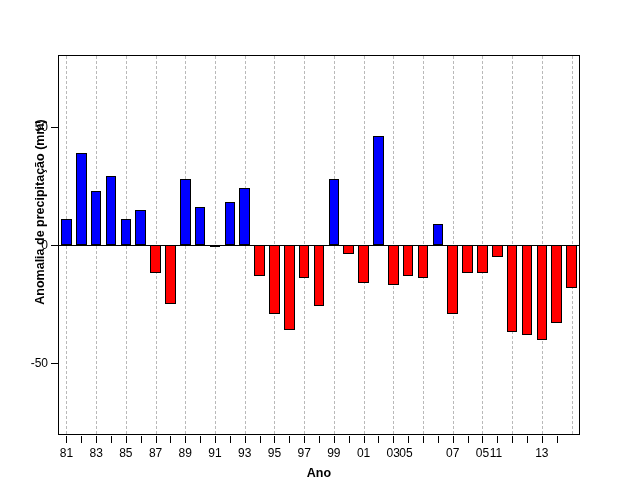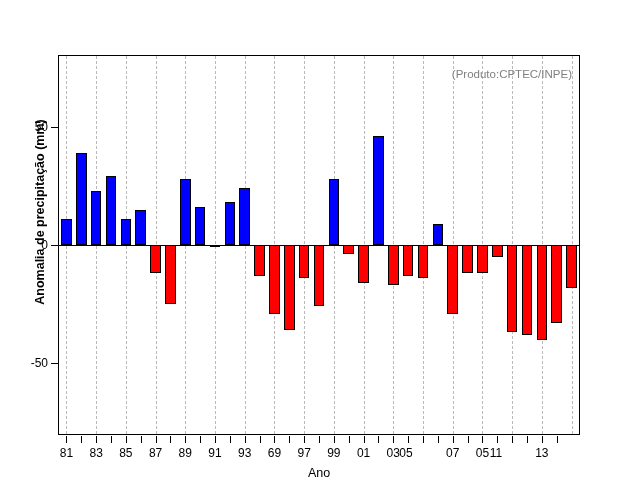--- a/index.html
+++ b/index.html
@@ -85,21 +85,21 @@
   }
   .xlabel{
     position:absolute;top:10px;
     font-size:12px;color:#000;
     text-align:center;white-space:nowrap;
     transform:translateX(-50%);
   }
   #x-axis-title{
     position:absolute;left:58px;top:466px;width:522px;
     text-align:center;
-    font-size:12.5px;font-weight:normal;color:#000;
+    font-size:12.5px;font-weight:bold;color:#000;
   }
 </style>
 </head>
 <body>
 
 <div id="figure">
 
 
   <div id="y-axis">
     <div id="y-axis-title">Anomalia de precipitação (mm)</div>
@@ -163,21 +163,20 @@
         <div class="bar neg" style="left: 388.366px; top: 189px; width: 10.6971px; height: 68.5125px;"></div>
         <div class="bar neg" style="left: 403.223px; top: 189px; width: 10.6971px; height: 28.35px;"></div>
         <div class="bar neg" style="left: 418.08px; top: 189px; width: 10.6971px; height: 28.35px;"></div>
         <div class="bar neg" style="left: 432.937px; top: 189px; width: 10.6971px; height: 11.8125px;"></div>
         <div class="bar neg" style="left: 447.794px; top: 189px; width: 10.6971px; height: 87.4125px;"></div>
         <div class="bar neg" style="left: 462.651px; top: 189px; width: 10.6971px; height: 89.775px;"></div>
         <div class="bar neg" style="left: 477.509px; top: 189px; width: 10.6971px; height: 94.5px;"></div>
         <div class="bar neg" style="left: 492.366px; top: 189px; width: 10.6971px; height: 77.9625px;"></div>
         <div class="bar neg" style="left: 507.223px; top: 189px; width: 10.6971px; height: 42.525px;"></div>
       </div>
-    <div id="source-note">(Produto:CPTEC/INPE)</div>
   </div>
 
   <div id="x-axis">
       <div class="xtick" style="left: 8.42857px;"></div>
       <div class="xlabel" style="left: 8.42857px;">81</div>
       <div class="xtick" style="left: 23.2857px;"></div>
       <div class="xtick" style="left: 38.1429px;"></div>
       <div class="xlabel" style="left: 38.1429px;">83</div>
       <div class="xtick" style="left: 53px;"></div>
       <div class="xtick" style="left: 67.8571px;"></div>
@@ -189,21 +188,21 @@
       <div class="xtick" style="left: 127.286px;"></div>
       <div class="xlabel" style="left: 127.286px;">89</div>
       <div class="xtick" style="left: 142.143px;"></div>
       <div class="xtick" style="left: 157px;"></div>
       <div class="xlabel" style="left: 157px;">91</div>
       <div class="xtick" style="left: 171.857px;"></div>
       <div class="xtick" style="left: 186.714px;"></div>
       <div class="xlabel" style="left: 186.714px;">93</div>
       <div class="xtick" style="left: 201.571px;"></div>
       <div class="xtick" style="left: 216.429px;"></div>
-      <div class="xlabel" style="left: 216.429px;">69</div>
+      <div class="xlabel" style="left: 216.429px;">95</div>
       <div class="xtick" style="left: 231.286px;"></div>
       <div class="xtick" style="left: 246.143px;"></div>
       <div class="xlabel" style="left: 246.143px;">97</div>
       <div class="xtick" style="left: 261px;"></div>
       <div class="xtick" style="left: 275.857px;"></div>
       <div class="xlabel" style="left: 275.857px;">99</div>
       <div class="xtick" style="left: 290.714px;"></div>
       <div class="xtick" style="left: 305.571px;"></div>
       <div class="xlabel" style="left: 305.571px;">01</div>
       <div class="xtick" style="left: 320.429px;"></div>

